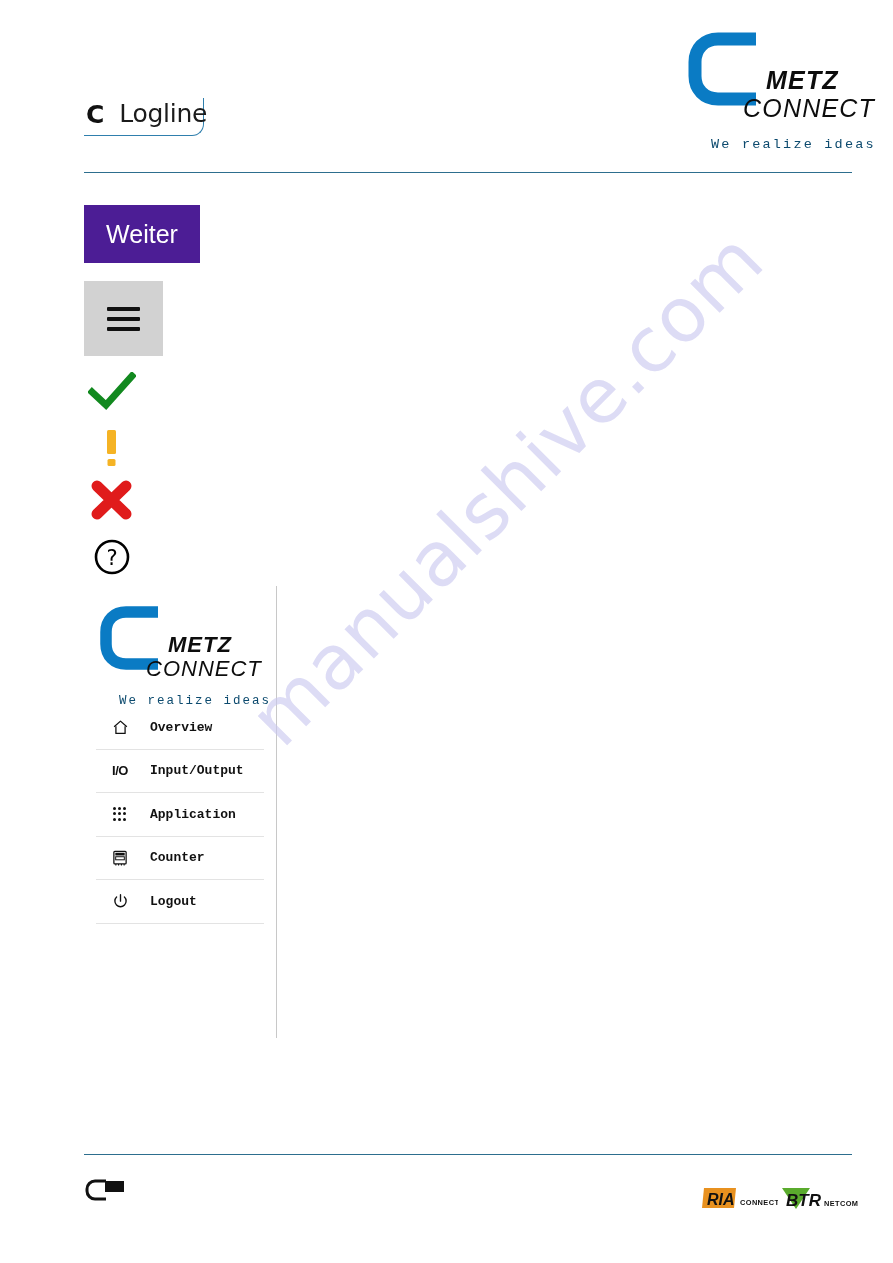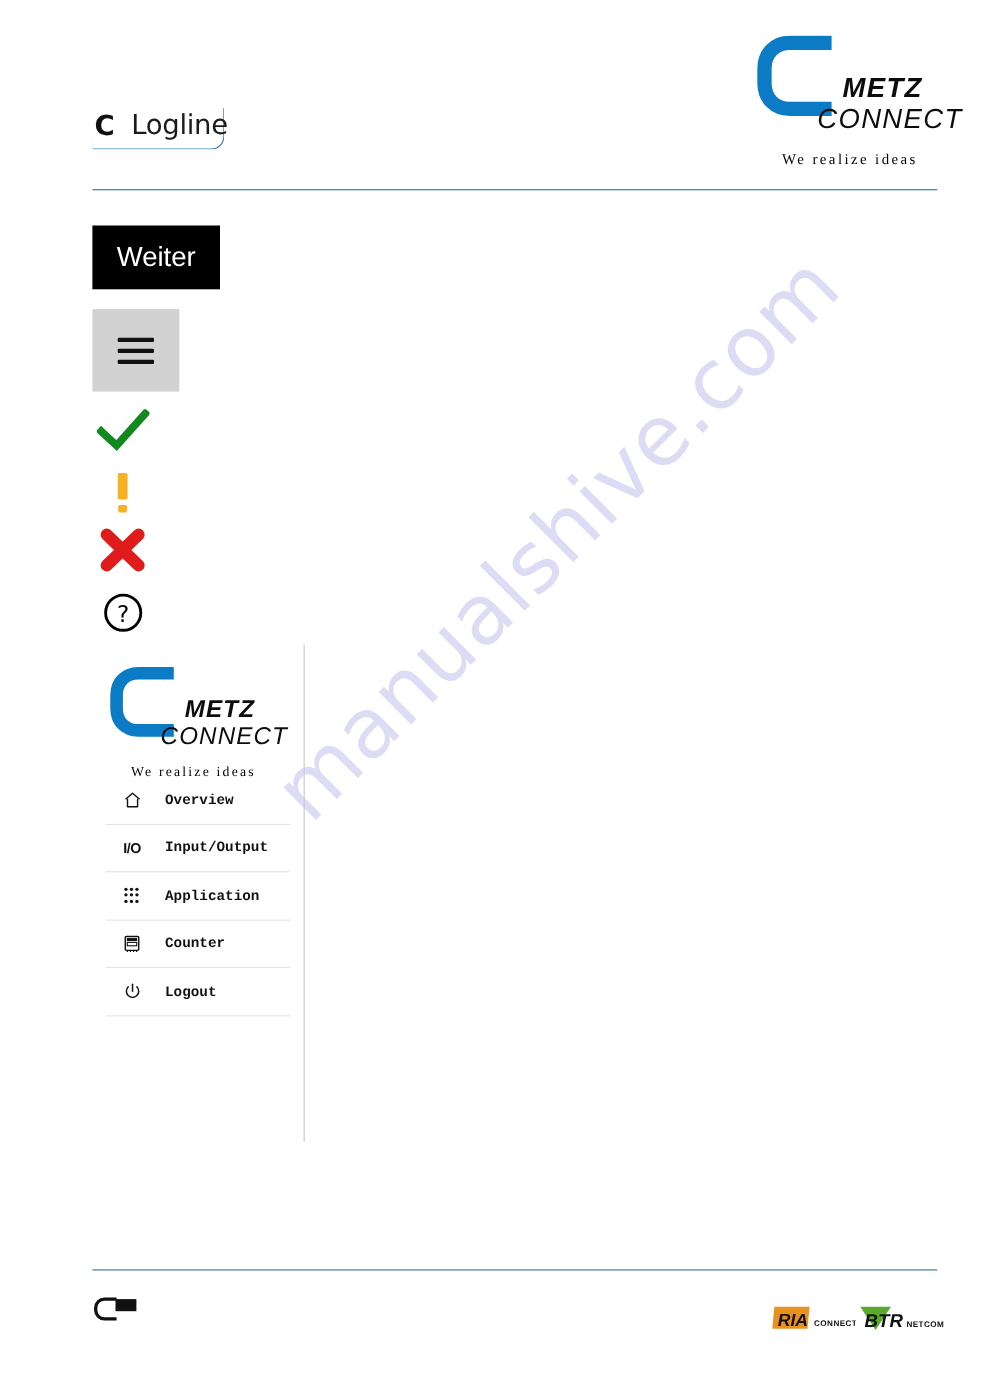--- a/index.html
+++ b/index.html
@@ -98,22 +98,22 @@
     font-weight: 700;
     color: #0d0d0d;
     white-space: nowrap;
     font-style: italic;
   }
   .metz-logo .connect-word {
     font-weight: 400;
   }
   .metz-logo .tagline {
     position: absolute;
-    font-family: Liberation Serif, serif;
-    color: #000000;
+    font-family: Liberation Mono, monospace;
+    color: #0c4a6e;
     white-space: nowrap;
   }
 
   #header-metz-logo {
     position: absolute;
     left: 688px;
     top: 32px;
     width: 165px;
     height: 100px;
   }
@@ -147,21 +147,21 @@
     top: 180px;
     width: 893px;
   }
 
   #weiter-button {
     position: absolute;
     left: 84px;
     top: 25px;
     width: 116px;
     height: 58px;
-    background: #000000;
+    background: #4c1d95;
     border: none;
     color: #ffffff;
     font-family: "Liberation Sans", sans-serif;
     font-size: 25px;
     cursor: pointer;
     padding: 0;
     line-height: 58px;
     text-align: center;
   }
 

